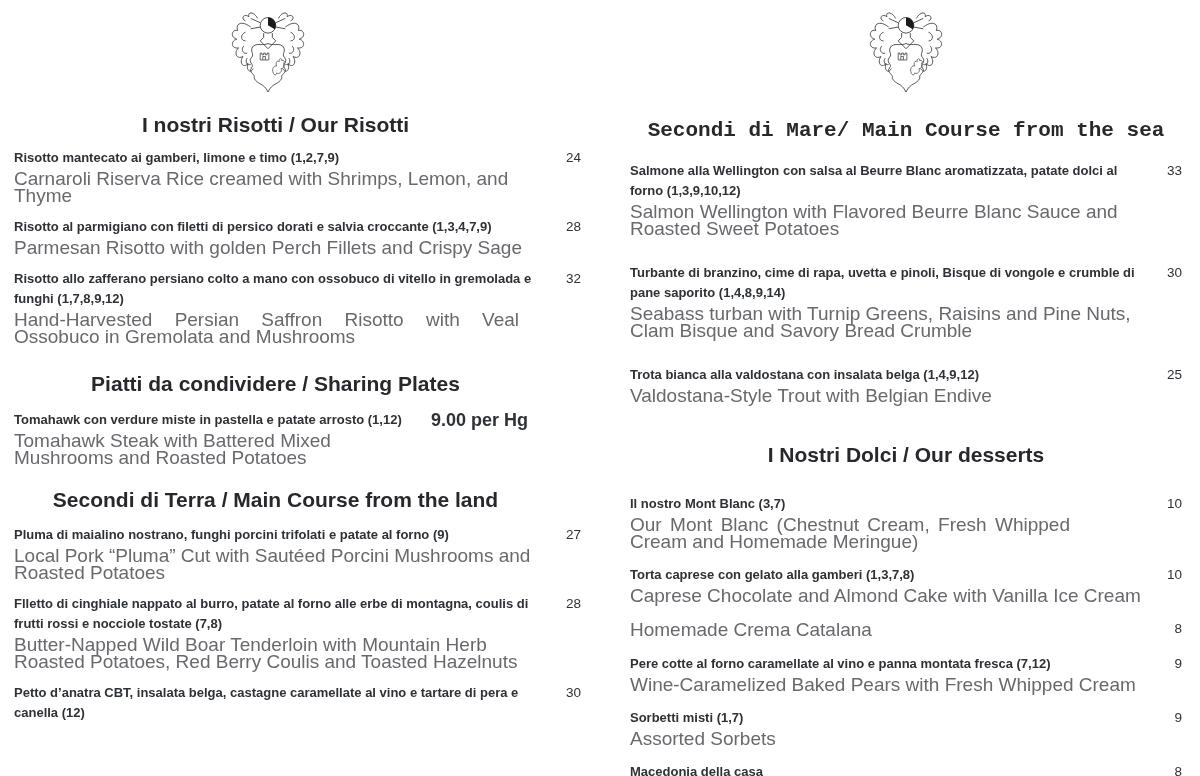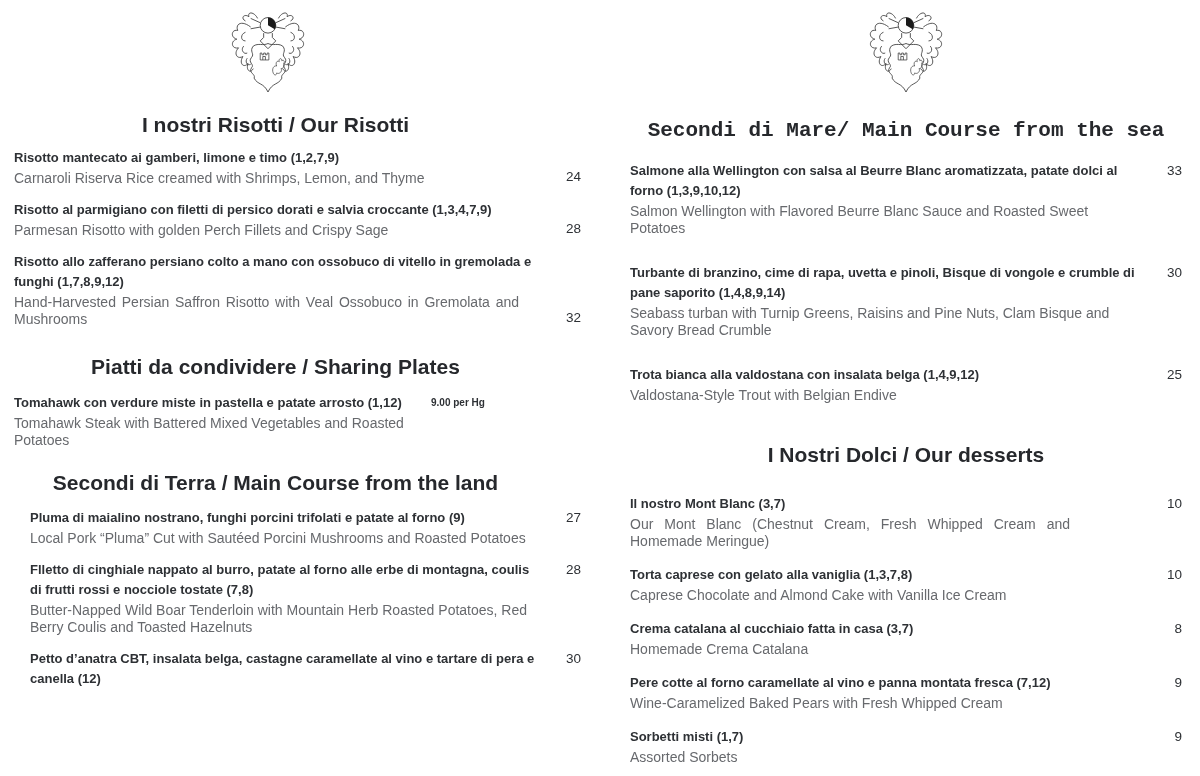--- a/index.html
+++ b/index.html
@@ -22,38 +22,38 @@
     text-align:center;margin:0;
   }
   .col-left .heading{transform:translateX(-22px);}
   .sec-risotti .heading{margin:0 0 10px 0;}
   .sec-sharing .heading{margin:13px 0 13px 0;}
   .sec-terra   .heading{margin:4px 0 12px 0;}
   .sec-sea     .heading{margin:0 0 17px 0;font-family:Liberation Mono, monospace;}
   .sec-dolci   .heading{margin:12px 0 26px 0;}
 
   .item{display:flex;align-items:flex-start;}
-  .sec-risotti .item{margin-bottom:13px;align-items:flex-end;}
+  .sec-risotti .item{margin-bottom:13px;}
   .sec-sharing .item{margin-bottom:17px;}
-  .sec-terra   .item{margin-bottom:13px;margin-left:16px;}
+  .sec-terra   .item{margin-bottom:13px;}
   .sec-sea     .item{margin-bottom:26px;}
   .sec-dolci   .item{margin-bottom:15px;}
 
   .item-text{flex:1;padding-right:8px;min-width:0;}
   .item-title{font-size:13px;font-weight:bold;line-height:20px;color:#2e3135;}
-  .item-desc{font-size:14px;line-height:17px;color:#67696d;margin-top:2px;}
+  .item-desc{font-size:19px;line-height:17px;color:#67696d;margin-top:2px;}
   .item-desc.just{max-width:505px;text-align:justify;}
   .sec-dolci .item-desc.just{max-width:440px;}
 
   .price{
     flex:none;width:30px;text-align:right;
     font-size:13.5px;line-height:20px;color:#2e3135;white-space:nowrap;
   }
   .price-wide{width:150px;text-align:left;}
-  .price-bold{display:block;font-weight:bold;font-size:10px;line-height:20px;color:#2e3135;white-space:nowrap;}
+  .price-bold{display:block;font-weight:bold;font-size:18px;line-height:20px;color:#2e3135;white-space:nowrap;}
   .price-note{display:block;font-size:13px;line-height:18px;color:#67696d;white-space:nowrap;}
 
   .crest svg{display:block;width:100%;height:100%;}
 </style>
 </head>
 <body>
 
 <div class="page">
 
   <div class="col col-left">
@@ -109,21 +109,21 @@
       </div>
 
     </div>
 
     <div class="section sec-sharing">
       <div class="heading">Piatti da condividere / Sharing Plates</div>
 
       <div class="item">
         <div class="item-text">
           <div class="item-title">Tomahawk con verdure miste in pastella e patate arrosto (1,12)</div>
-          <div class="item-desc">Tomahawk Steak with Battered Mixed Vegetables and Roasted Potatoes</div>
+          <div class="item-desc">Tomahawk Steak with Battered Mixed Mushrooms and Roasted Potatoes</div>
         </div>
         <div class="price price-wide">
           <span class="price-bold">9.00 per Hg</span>
         </div>
       </div>
 
     </div>
 
     <div class="section sec-terra">
       <div class="heading">Secondi di Terra / Main Course from the land</div>
@@ -214,29 +214,28 @@
       <div class="item">
         <div class="item-text">
           <div class="item-title">Il nostro Mont Blanc (3,7)</div>
           <div class="item-desc just">Our Mont Blanc (Chestnut Cream, Fresh Whipped Cream and Homemade Meringue)</div>
         </div>
         <div class="price">10</div>
       </div>
 
       <div class="item">
         <div class="item-text">
-          <div class="item-title">Torta caprese con gelato alla vaniglia (1,3,7,8)</div>
+          <div class="item-title">Torta caprese con gelato alla gamberi (1,3,7,8)</div>
           <div class="item-desc">Caprese Chocolate and Almond Cake with Vanilla Ice Cream</div>
         </div>
         <div class="price">10</div>
       </div>
 
       <div class="item">
         <div class="item-text">
-          <div class="item-title">Crema catalana al cucchiaio fatta in casa (3,7)</div>
           <div class="item-desc">Homemade Crema Catalana</div>
         </div>
         <div class="price">8</div>
       </div>
 
       <div class="item">
         <div class="item-text">
           <div class="item-title">Pere cotte al forno caramellate al vino e panna montata fresca (7,12)</div>
           <div class="item-desc">Wine-Caramelized Baked Pears with Fresh Whipped Cream</div>
         </div>

